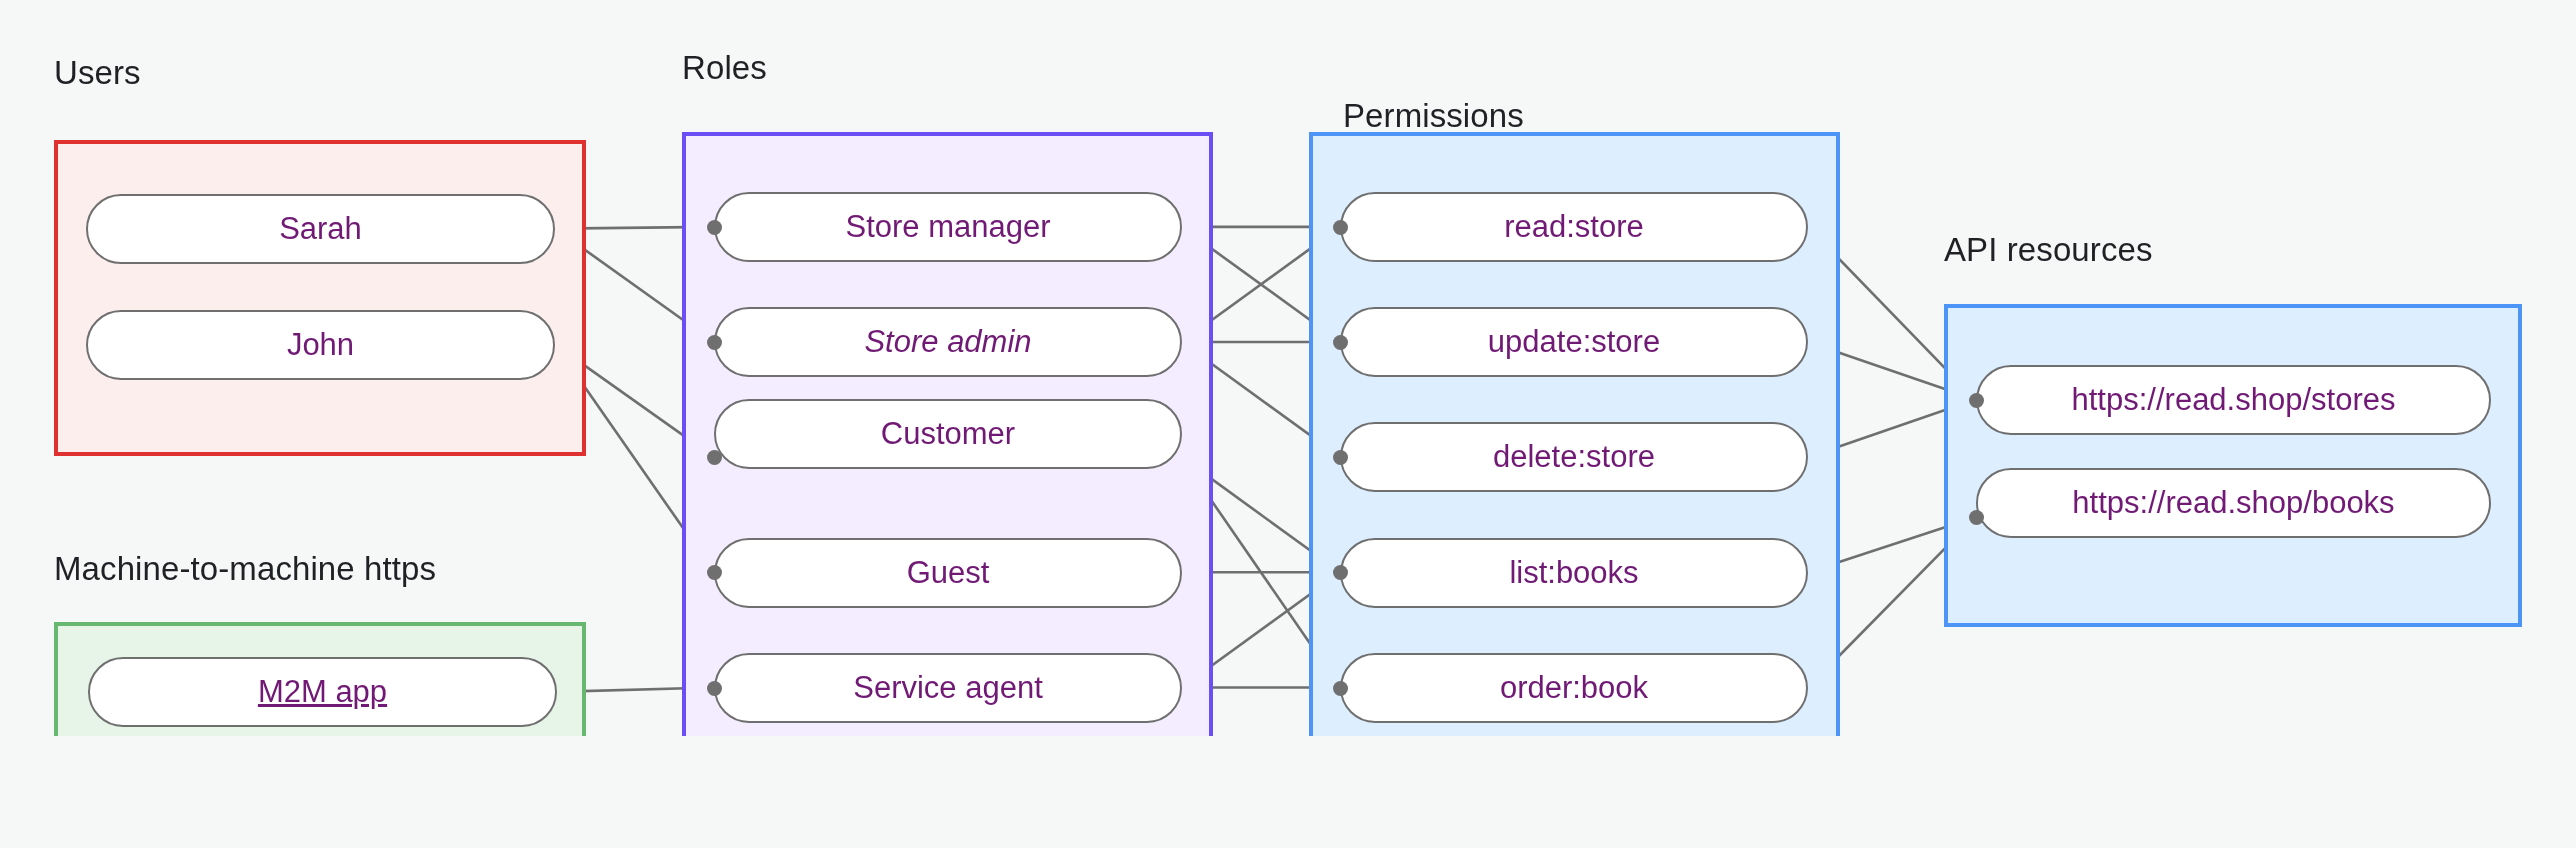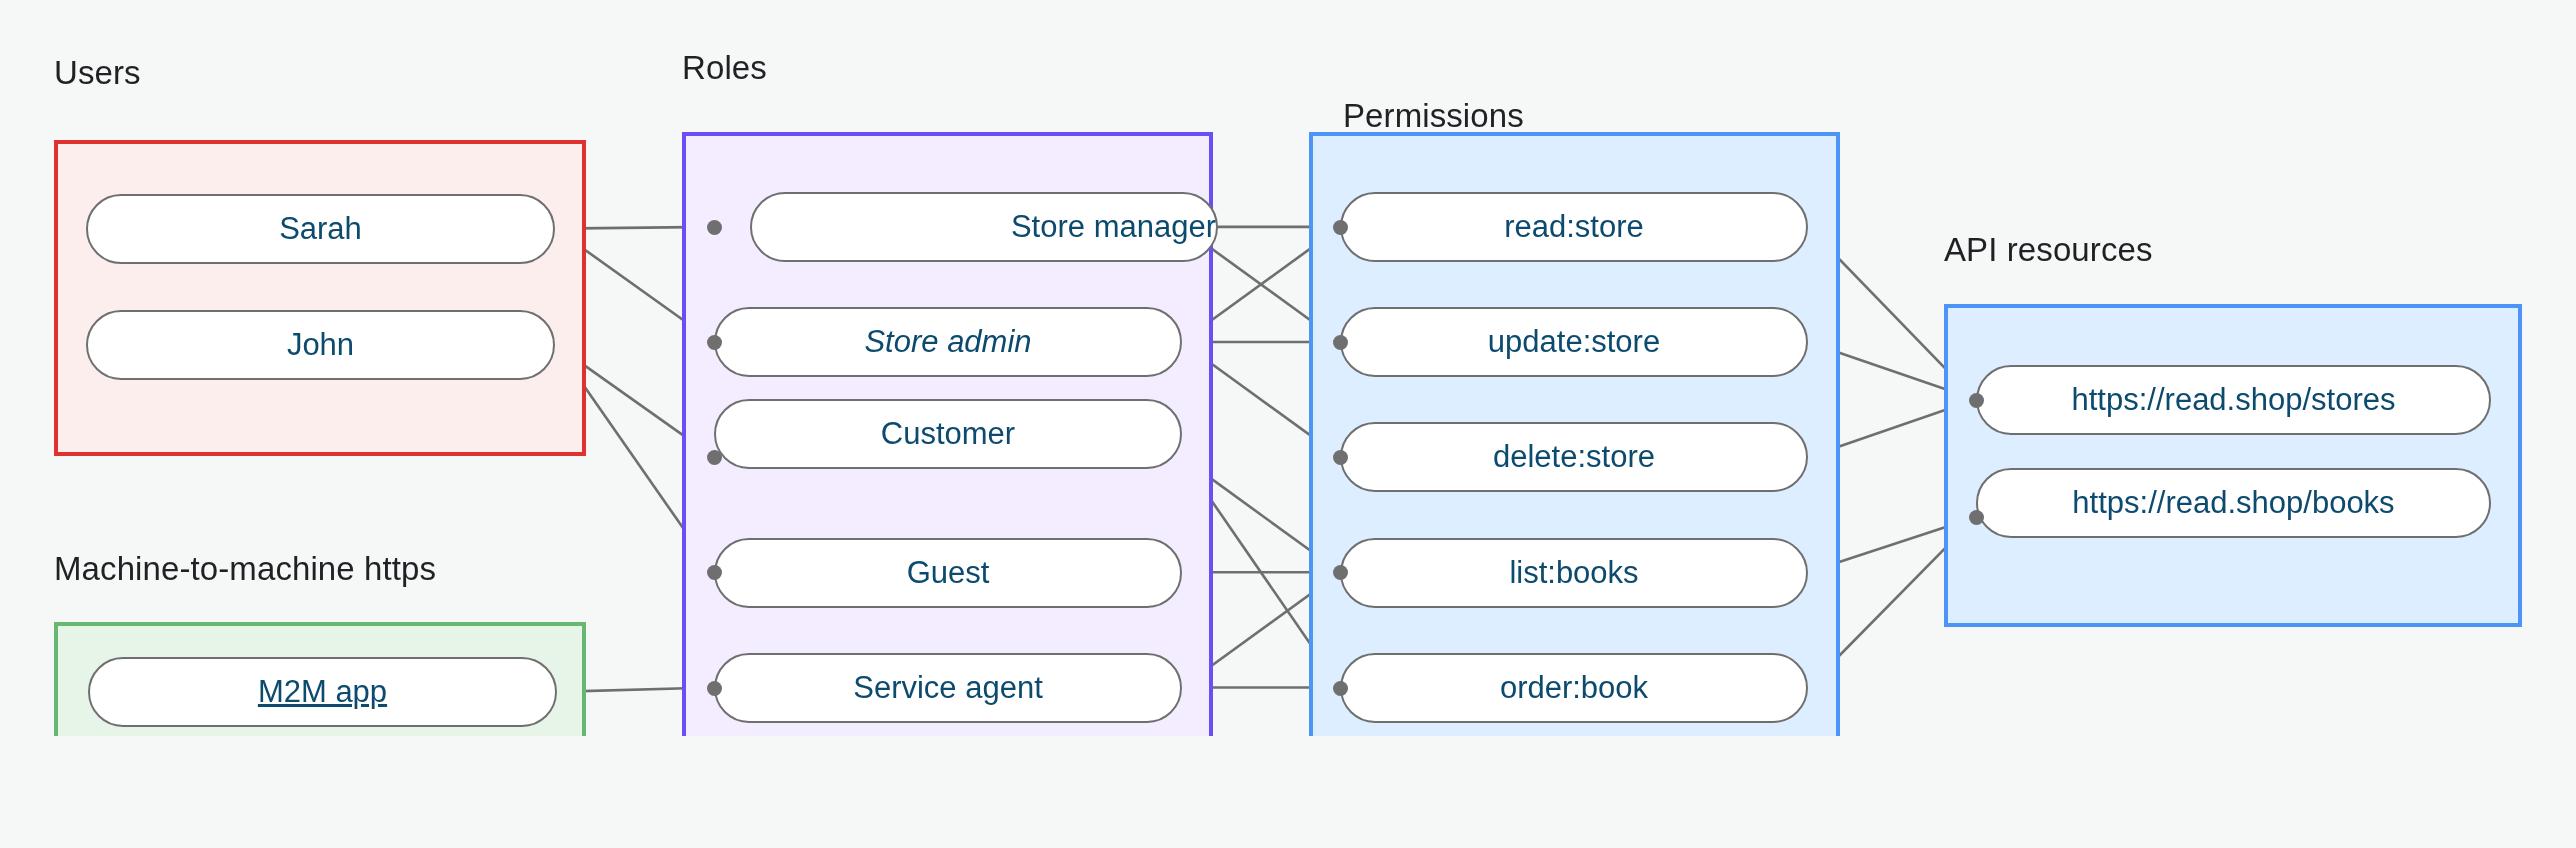--- a/index.html
+++ b/index.html
@@ -41,21 +41,21 @@
   .node {
     position: absolute;
     box-sizing: border-box;
     background: #ffffff;
     border: 2.6px solid #6f6f6f;
     border-radius: 872px;
     display: flex;
     align-items: center;
     justify-content: center;
     font-size: 31px;
-    color: #0c4a6e;
+    color: #701a75;
     white-space: nowrap;
     z-index: 4;
   }
   .port {
     position: absolute;
     width: 15px;
     height: 15px;
     border-radius: 50%;
     background: #6f6f6f;
     z-index: 5;
@@ -96,21 +96,21 @@
       <div class="node" style="left: 86px; top: 310px; width: 469px; height: 70px; border-color: rgb(111, 111, 111);">
         <span>John</span>
       </div>
       <div class="group-title" style="left: 54px; top: 550px;">Machine-to-machine https</div>
       <div class="group-box" style="left: 54px; top: 622px; width: 532px; height: 141px; border-color: rgb(102, 184, 113); background: rgb(230, 245, 232);"></div>
       <div class="node" style="left: 88px; top: 657px; width: 469px; height: 70px; border-color: rgb(111, 111, 111); text-decoration: underline;">
         <span>M2M app</span>
       </div>
       <div class="group-title" style="left: 682px; top: 49px;">Roles</div>
       <div class="group-box" style="left: 682px; top: 132px; width: 531px; height: 669px; border-color: rgb(108, 78, 245); background: rgb(243, 237, 255);"></div>
-      <div class="node" style="left: 750px; top: 192px; width: 468px; height: 70px; border-color: rgb(111, 111, 111); justify-content: flex-end;">
+      <div class="node" style="left: 714px; top: 192px; width: 468px; height: 70px; border-color: rgb(111, 111, 111);">
         <span>Store manager</span>
       </div>
       <div class="node" style="left: 714px; top: 307px; width: 468px; height: 70px; border-color: rgb(111, 111, 111); font-style: italic;">
         <span>Store admin</span>
       </div>
       <div class="node" style="left: 714px; top: 399px; width: 468px; height: 70px; border-color: rgb(111, 111, 111);">
         <span>Customer</span>
       </div>
       <div class="node" style="left: 714px; top: 538px; width: 468px; height: 70px; border-color: rgb(111, 111, 111);">
         <span>Guest</span>

